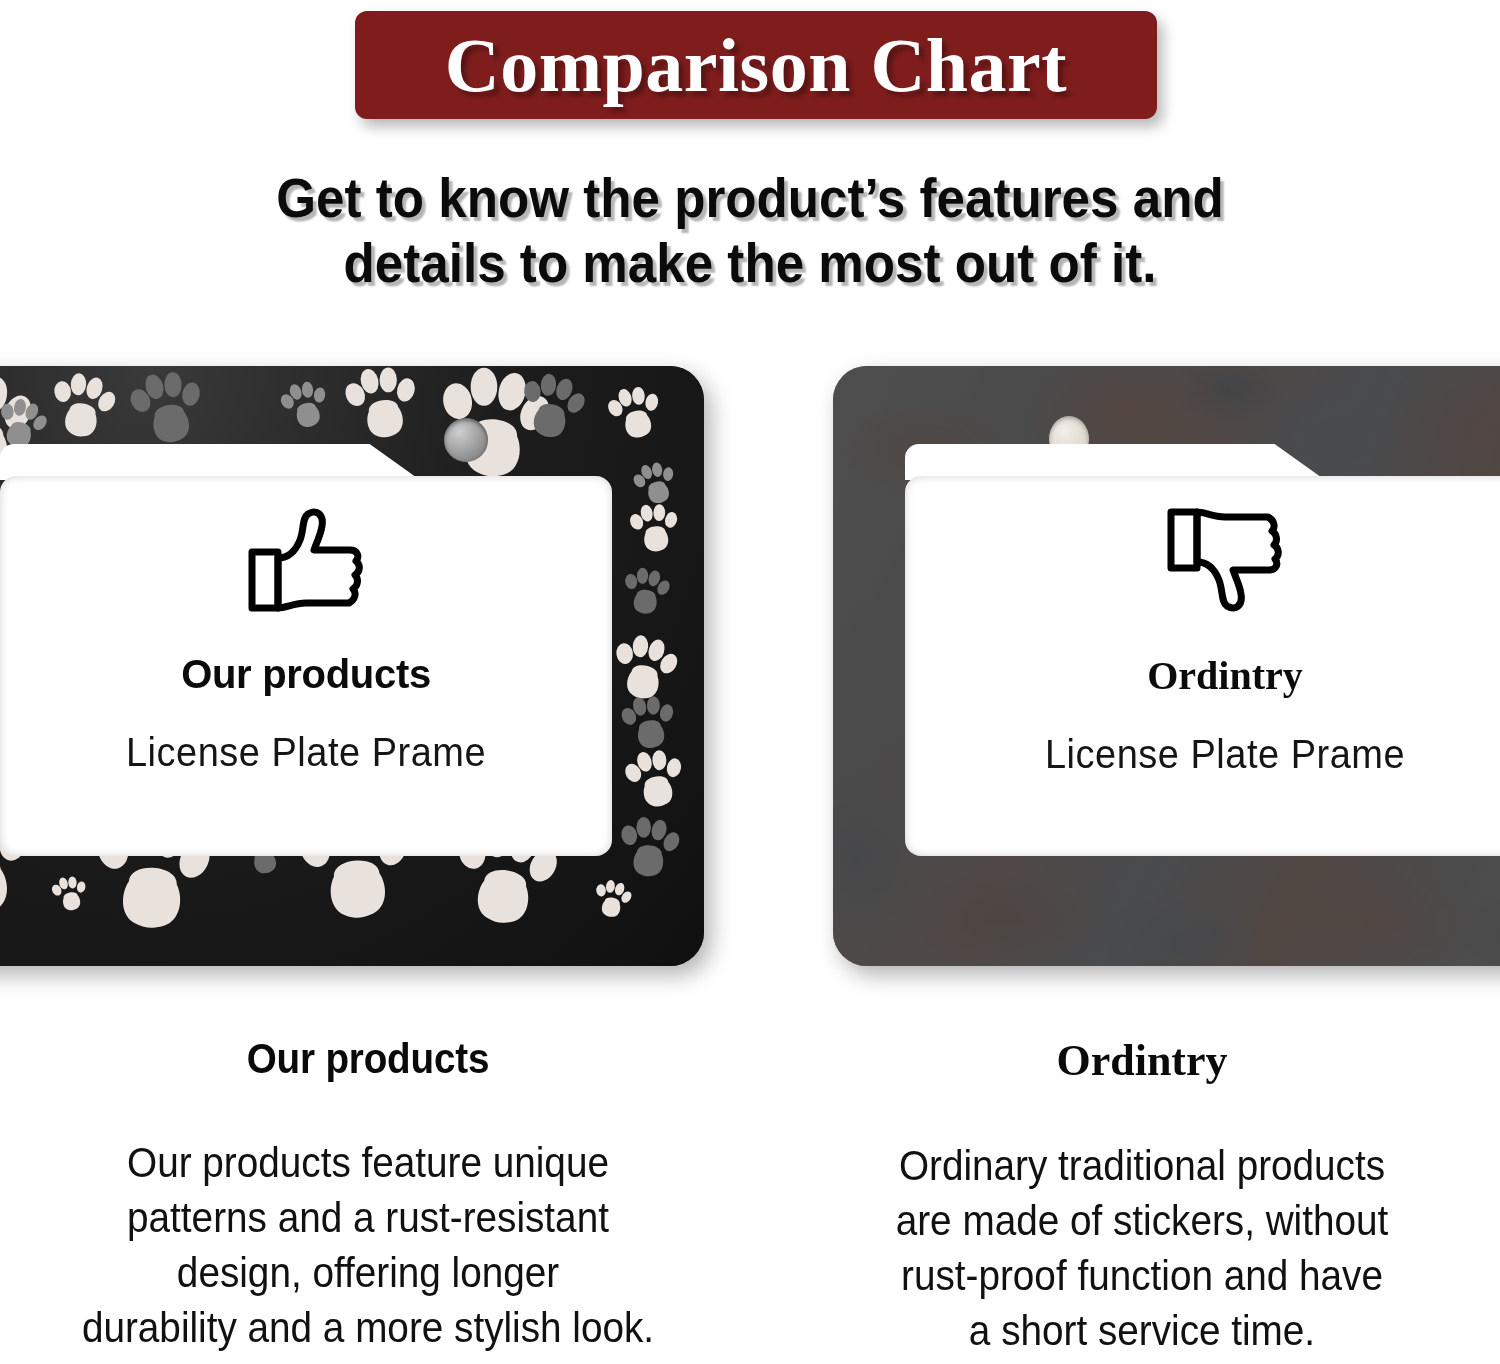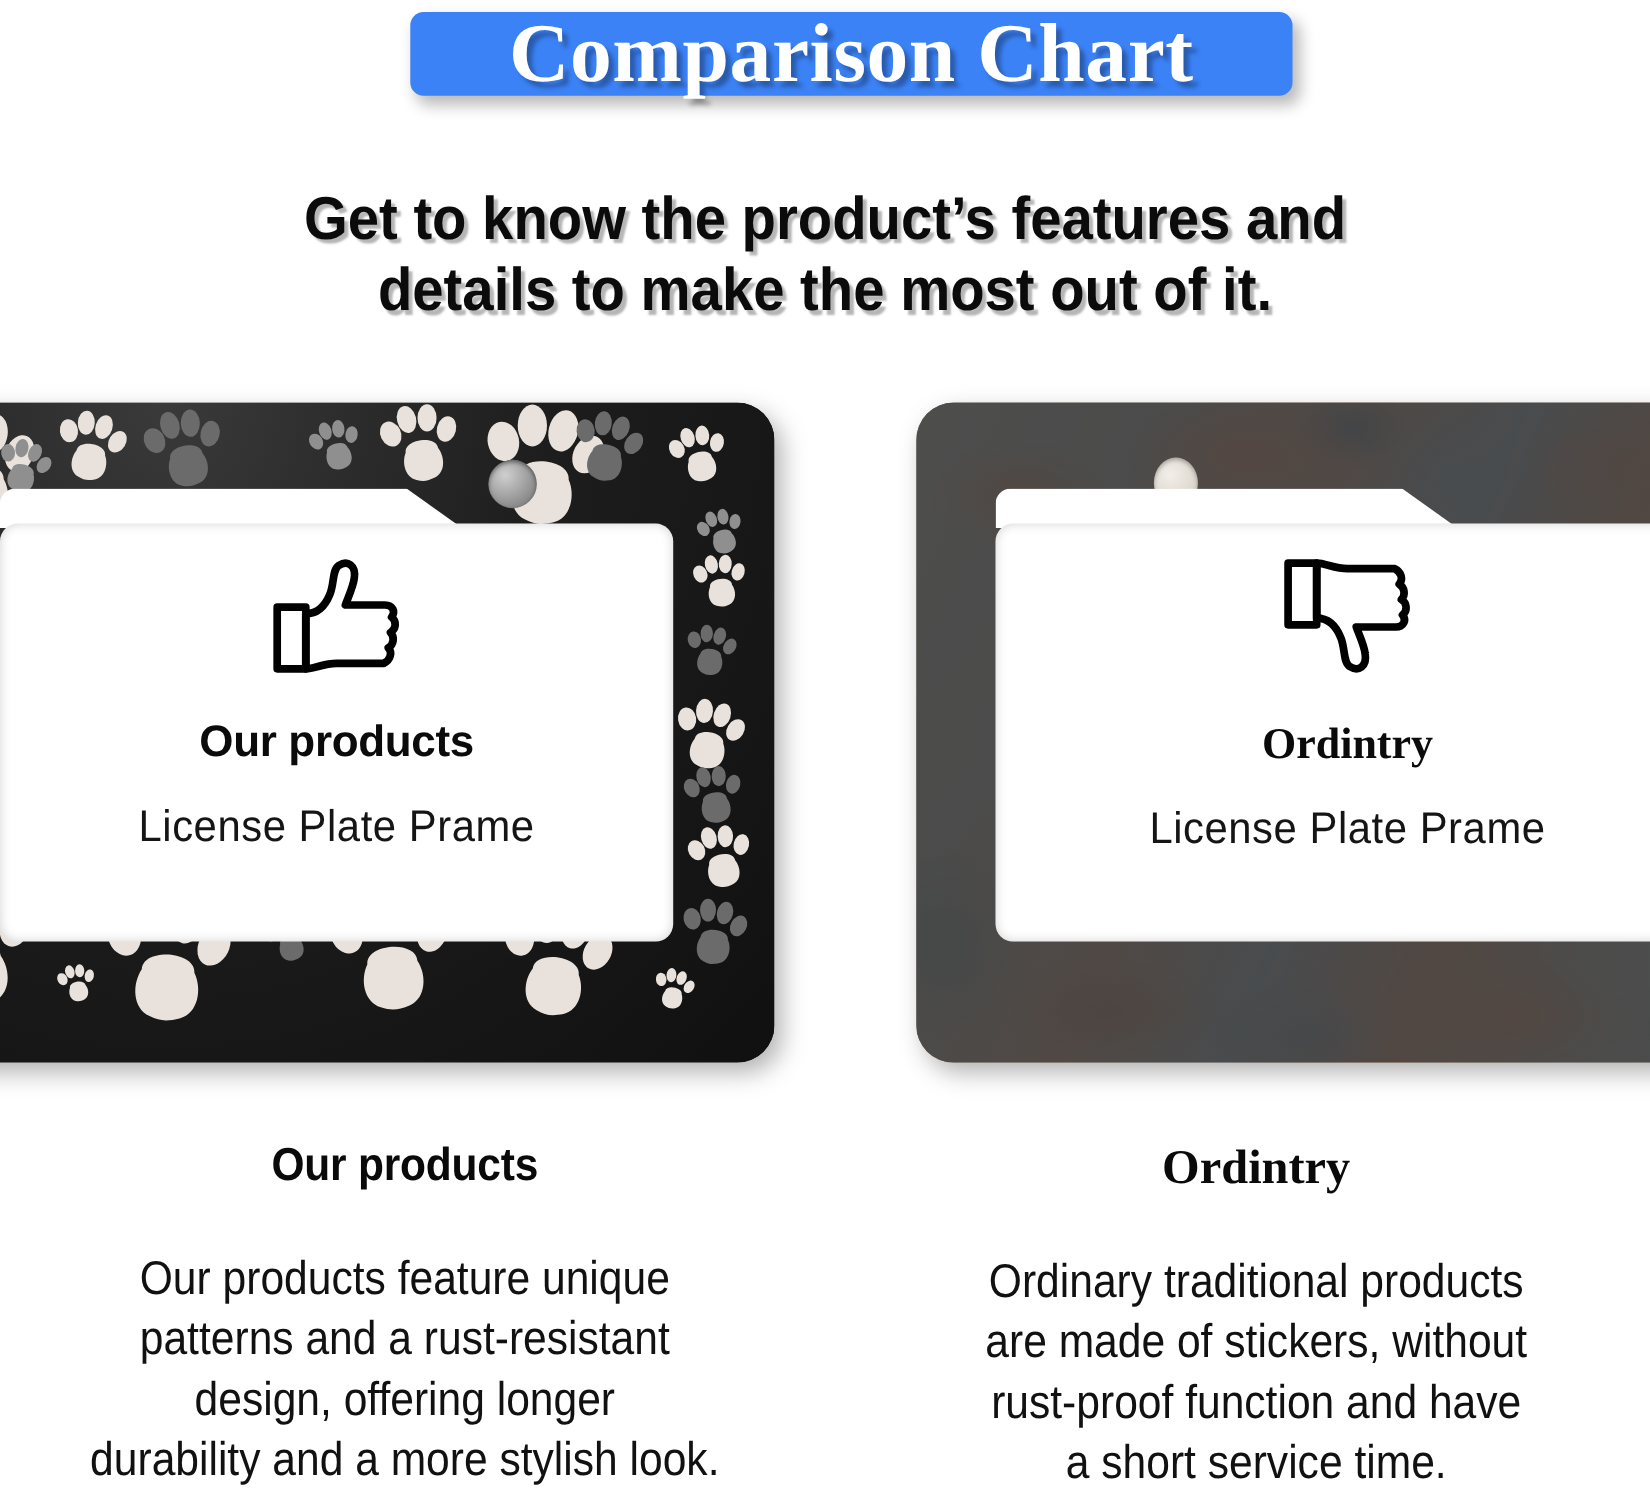--- a/index.html
+++ b/index.html
@@ -12,25 +12,25 @@
     height: 1364px;
     position: relative;
     overflow: hidden;
     font-family: "Liberation Sans", sans-serif;
     background: #ffffff;
   }
 
   
   #title-banner {
     position: absolute;
-    left: 373px;
+    left: 355px;
     top: 11px;
     width: 802px;
-    height: 76px;
-    background: #3b82f6;
+    height: 108px;
+    background: #7f1d1d;
     border-radius: 12px;
     box-shadow: 6px 8px 14px rgba(0,0,0,0.28);
     display: flex;
     align-items: center;
     justify-content: center;
     box-sizing: border-box;
   }
   #title-text {
     font-family: "Liberation Serif", serif;
     font-weight: bold;

